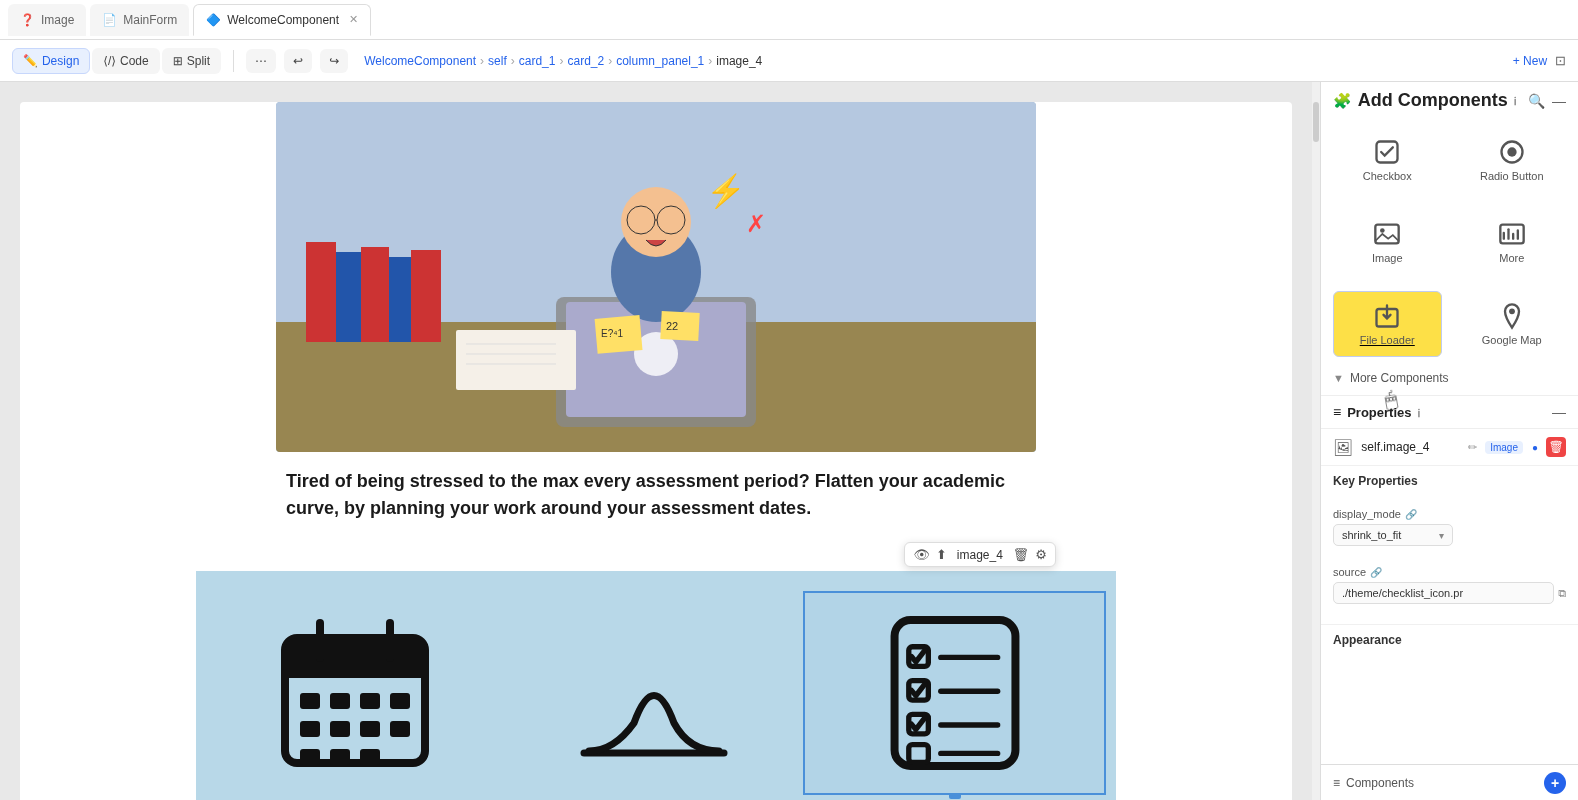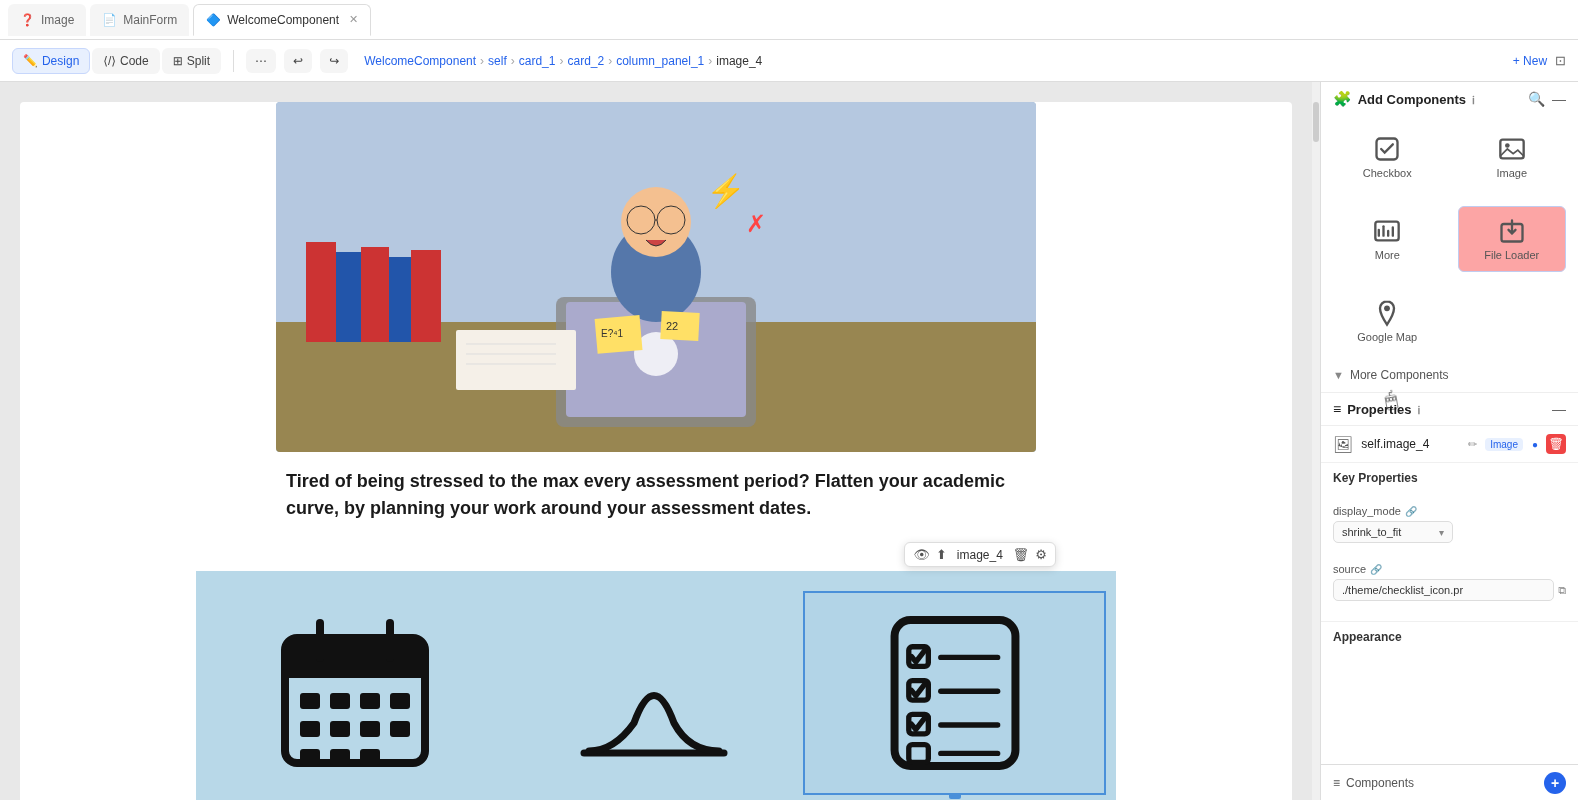--- a/index.html
+++ b/index.html
@@ -57,21 +57,21 @@
     
     .panel-section { border-bottom: 1px solid #eee; }
     .panel-header { display: flex; align-items: center; justify-content: space-between; padding: 8px 12px; font-size: 13px; font-weight: 600; color: #222; }
     .panel-header-left { display: flex; align-items: center; gap: 6px; }
     .panel-header-info { color: #888; font-size: 11px; cursor: pointer; }
     .panel-header-actions { display: flex; gap: 6px; }
     .panel-action-btn { cursor: pointer; color: #666; font-size: 14px; background: none; border: none; }
 
     .components-grid { display: grid; grid-template-columns: 1fr 1fr; gap: 16px; padding: 8px 12px; }
     .component-item { display: flex; flex-direction: column; align-items: center; gap: 4px; padding: 10px 6px; border-radius: 6px; cursor: pointer; border: 1px solid transparent; transition: background 0.15s; }
-    .component-item.highlighted { background: #fca5a5; border-color: #c0ccf0; }
+    .component-item.highlighted { background: #fde047; border-color: #c0ccf0; text-decoration: underline; }
     .component-label { font-size: 11px; color: #555; text-align: center; }
 
     .more-components { display: flex; align-items: center; gap: 6px; padding: 6px 12px 10px; font-size: 12px; color: #555; cursor: pointer; }
     .more-chevron { font-size: 11px; color: #888; }
 
     
     .properties-section { flex: 1; overflow-y: auto; }
     .prop-header { display: flex; align-items: center; justify-content: space-between; padding: 8px 12px; border-bottom: 1px solid #eee; }
     .prop-header-left { display: flex; align-items: center; gap: 6px; font-size: 13px; font-weight: 600; color: #222; }
     .prop-title-info { color: #888; font-size: 11px; }
@@ -299,39 +299,46 @@
   <div class="vertical-scrollbar">
     <div class="scrollbar-thumb"></div>
   </div>
 
   <div class="right-panel">
 
     <div class="panel-section">
       <div class="panel-header">
         <div class="panel-header-left">
           <span style="color:#555; font-size:15px;">🧩</span>
-          <span style="font-size:13px; font-weight:600;">Add Components</span>
+          <span style="font-size:18px; font-weight:600;">Add Components</span>
           <span class="panel-header-info">ℹ</span>
         </div>
         <div class="panel-header-actions">
           <button class="panel-action-btn">🔍</button>
           <button class="panel-action-btn">—</button>
         </div>
       </div>
 
       <div class="components-grid">
 
         <div class="component-item">
           <svg class="svg-icon" viewBox="0 0 24 24">
             <rect x="3" y="3" width="18" height="18" rx="3" fill="none" stroke="#555" stroke-width="2"></rect>
             <polyline points="7,12 10,15 17,8" fill="none" stroke="#555" stroke-width="2" stroke-linecap="round"></polyline>
           </svg>
           <span class="component-label">Checkbox</span>
         </div>
 
+        <div class="component-item">
+          <svg class="svg-icon" viewBox="0 0 24 24">
+            <circle cx="12" cy="12" r="9" fill="none" stroke="#555" stroke-width="2"></circle>
+            <circle cx="12" cy="12" r="4" fill="#555"></circle>
+          </svg>
+          <span class="component-label">Radio Button</span>
+        </div>
 
 
 
         <div class="component-item">
           <svg class="svg-icon" viewBox="0 0 24 24">
             <rect x="2" y="4" width="20" height="16" rx="2" fill="none" stroke="#555" stroke-width="2"></rect>
             <circle cx="8" cy="9" r="2" fill="#555"></circle>
             <polyline points="2,18 8,12 13,16 17,13 22,18" fill="none" stroke="#555" stroke-width="1.5"></polyline>
           </svg>
           <span class="component-label">Image</span>

